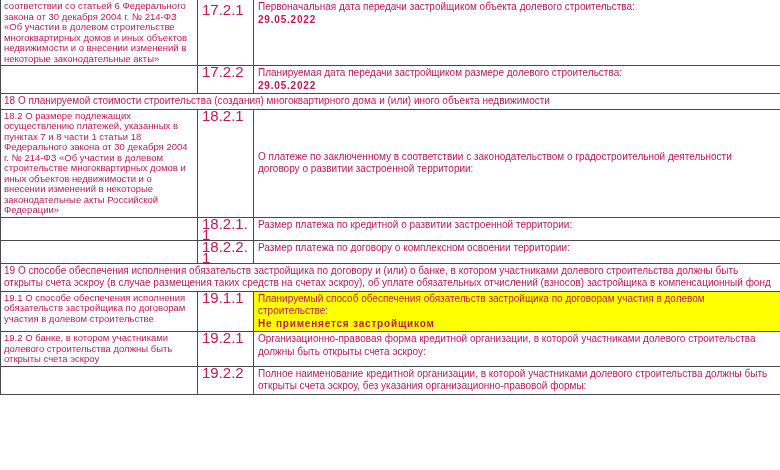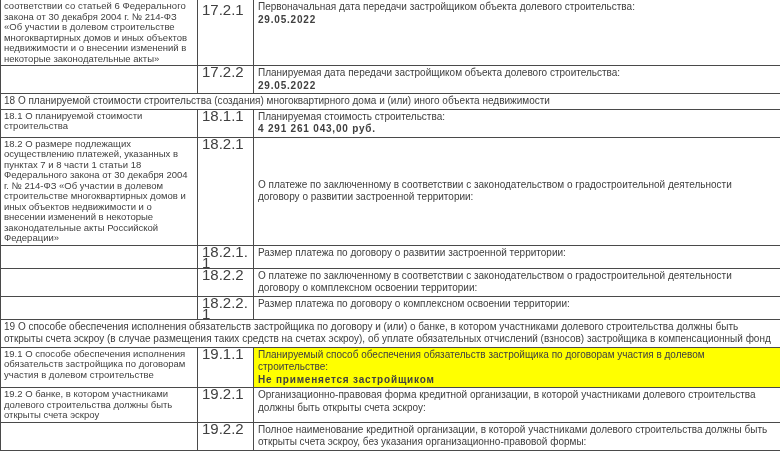--- a/index.html
+++ b/index.html
@@ -1,18 +1,18 @@
 <!DOCTYPE html>
 <html><head>
 <meta charset="utf-8">
 <style>
   html,body { margin:0; padding:0; background:#ffffff; }
   #page {
     width:780px; height:470px; overflow:hidden; position:relative;
-    background:#ffffff; color:#404040;
+    background:#ffffff; color:#be185d;
     font-family:"Liberation Sans", sans-serif;
   }
   table.decl {
     border-collapse:collapse; table-layout:fixed;
     width:780px; margin-top:-1px;
   }
   table.decl td {
     border:1px solid #4a4a4a;
     vertical-align:top; overflow:hidden;
     word-wrap:break-word;
@@ -43,54 +43,39 @@
           <td class="c-num vtop">17.2.1</td>
           <td class="c-right">
             <div class="cell-label">Первоначальная дата передачи застройщиком объекта долевого строительства:</div>
             <div class="cell-value">29.05.2022</div>
           </td>
         </tr>
         <tr style="height: 28px; margin-left: 8px;">
           <td class="c-left"></td>
           <td class="c-num">17.2.2</td>
           <td class="c-right">
-            <div class="cell-label">Планируемая дата передачи застройщиком объекта долевого строительства:</div>
+            <div class="cell-label">Планируемая дата передачи застройщиком размере долевого строительства:</div>
             <div class="cell-value">29.05.2022</div>
           </td>
         </tr>
         <tr style="height: 14px;">
           <td colspan="3" class="c-section">18 О планируемой стоимости строительства (создания) многоквартирного дома и (или) иного объекта недвижимости</td>
-        </tr>
-        <tr style="height: 28px;">
-          <td class="c-left">18.1 О планируемой стоимости строительства</td>
-          <td class="c-num">18.1.1</td>
-          <td class="c-right">
-            <div class="cell-label">Планируемая стоимость строительства:</div>
-            <div class="cell-value">4 291 261 043,00 руб.</div>
-          </td>
         </tr>
         <tr style="height: 95px;">
           <td class="c-left">18.2 О размере подлежащих осуществлению платежей, указанных в пунктах 7 и 8 части 1 статьи 18 Федерального закона от 30 декабря 2004 г. № 214-ФЗ «Об участии в долевом строительстве многоквартирных домов и иных объектов недвижимости и о внесении изменений в некоторые законодательные акты Российской Федерации»</td>
           <td class="c-num">18.2.1</td>
           <td class="c-right vmid">
             <div class="cell-label">О платеже по заключенному в соответствии с законодательством о градостроительной деятельности договору о развитии застроенной территории:</div>
           </td>
         </tr>
         <tr style="height: 14px;">
           <td class="c-left"></td>
           <td class="c-num">18.2.1.1</td>
           <td class="c-right">
-            <div class="cell-label">Размер платежа по договору о развитии застроенной территории:</div>
-          </td>
-        </tr>
-        <tr style="height: 28px;">
-          <td class="c-left"></td>
-          <td class="c-num">18.2.2</td>
-          <td class="c-right">
-            <div class="cell-label">О платеже по заключенному в соответствии с законодательством о градостроительной деятельности договору о комплексном освоении территории:</div>
+            <div class="cell-label">Размер платежа по кредитной о развитии застроенной территории:</div>
           </td>
         </tr>
         <tr style="height: 13px;">
           <td class="c-left"></td>
           <td class="c-num">18.2.2.1</td>
           <td class="c-right">
             <div class="cell-label">Размер платежа по договору о комплексном освоении территории:</div>
           </td>
         </tr>
         <tr style="height: 27px; border-radius: 6px;">

